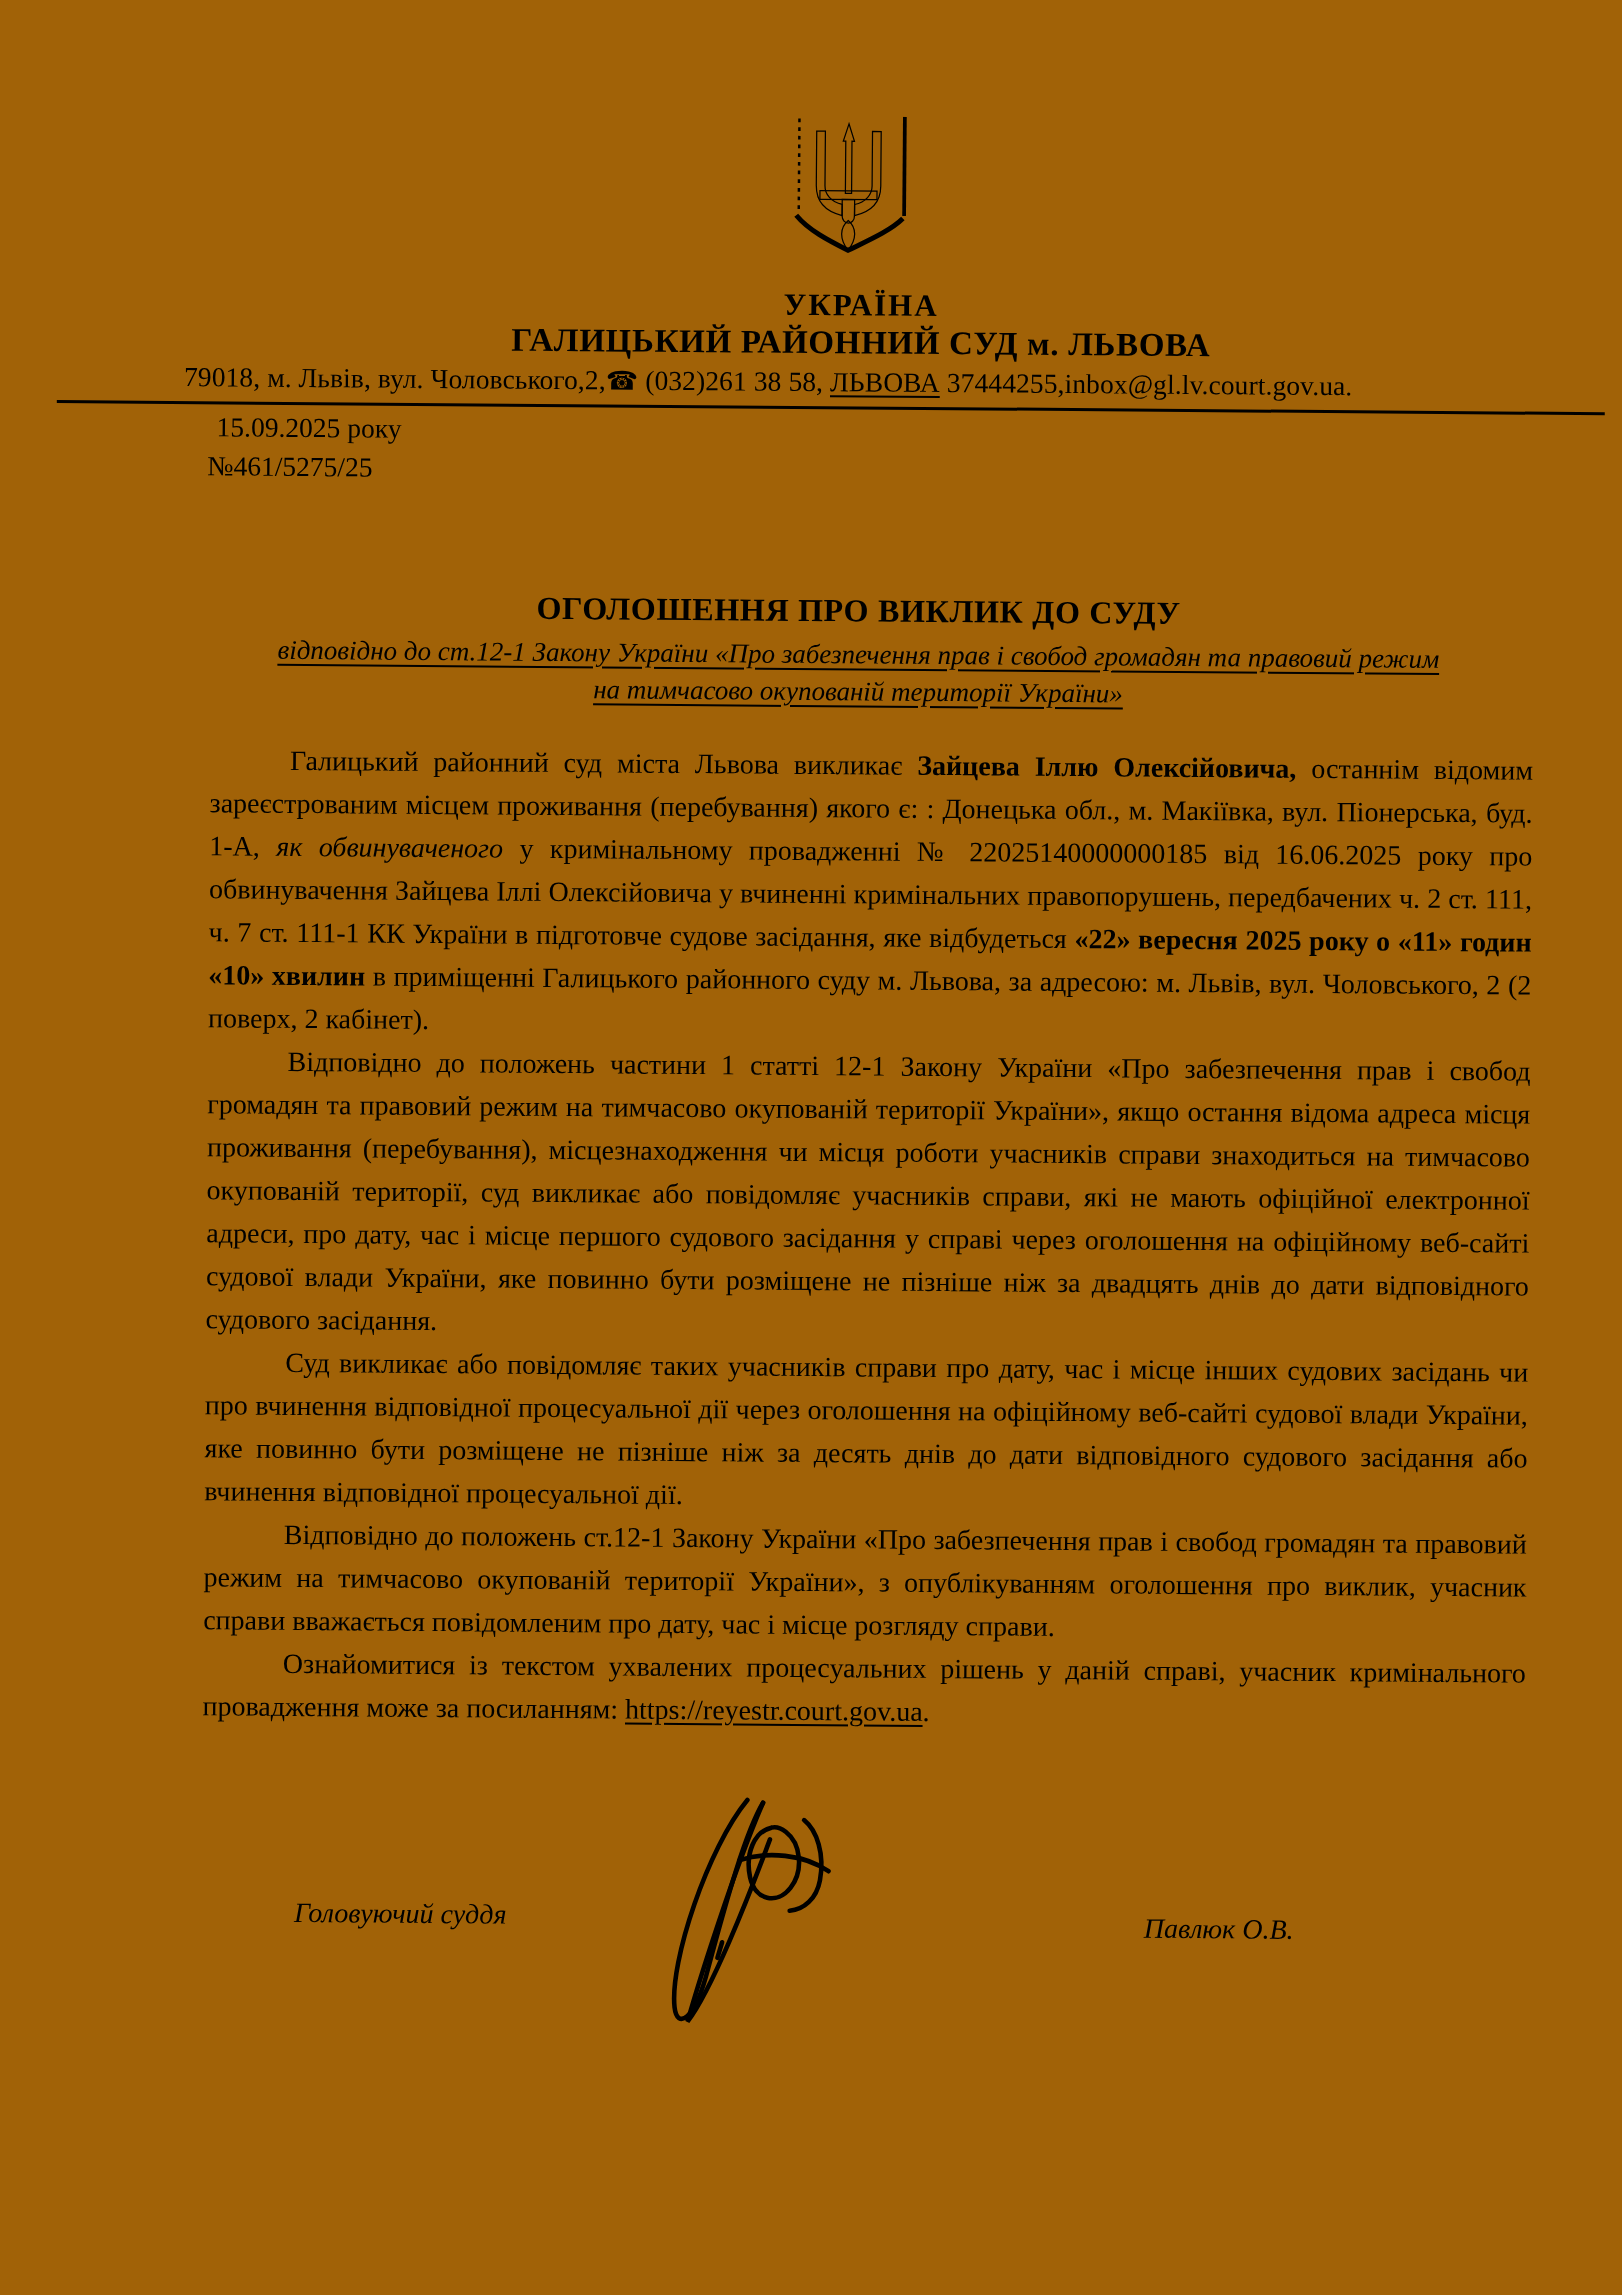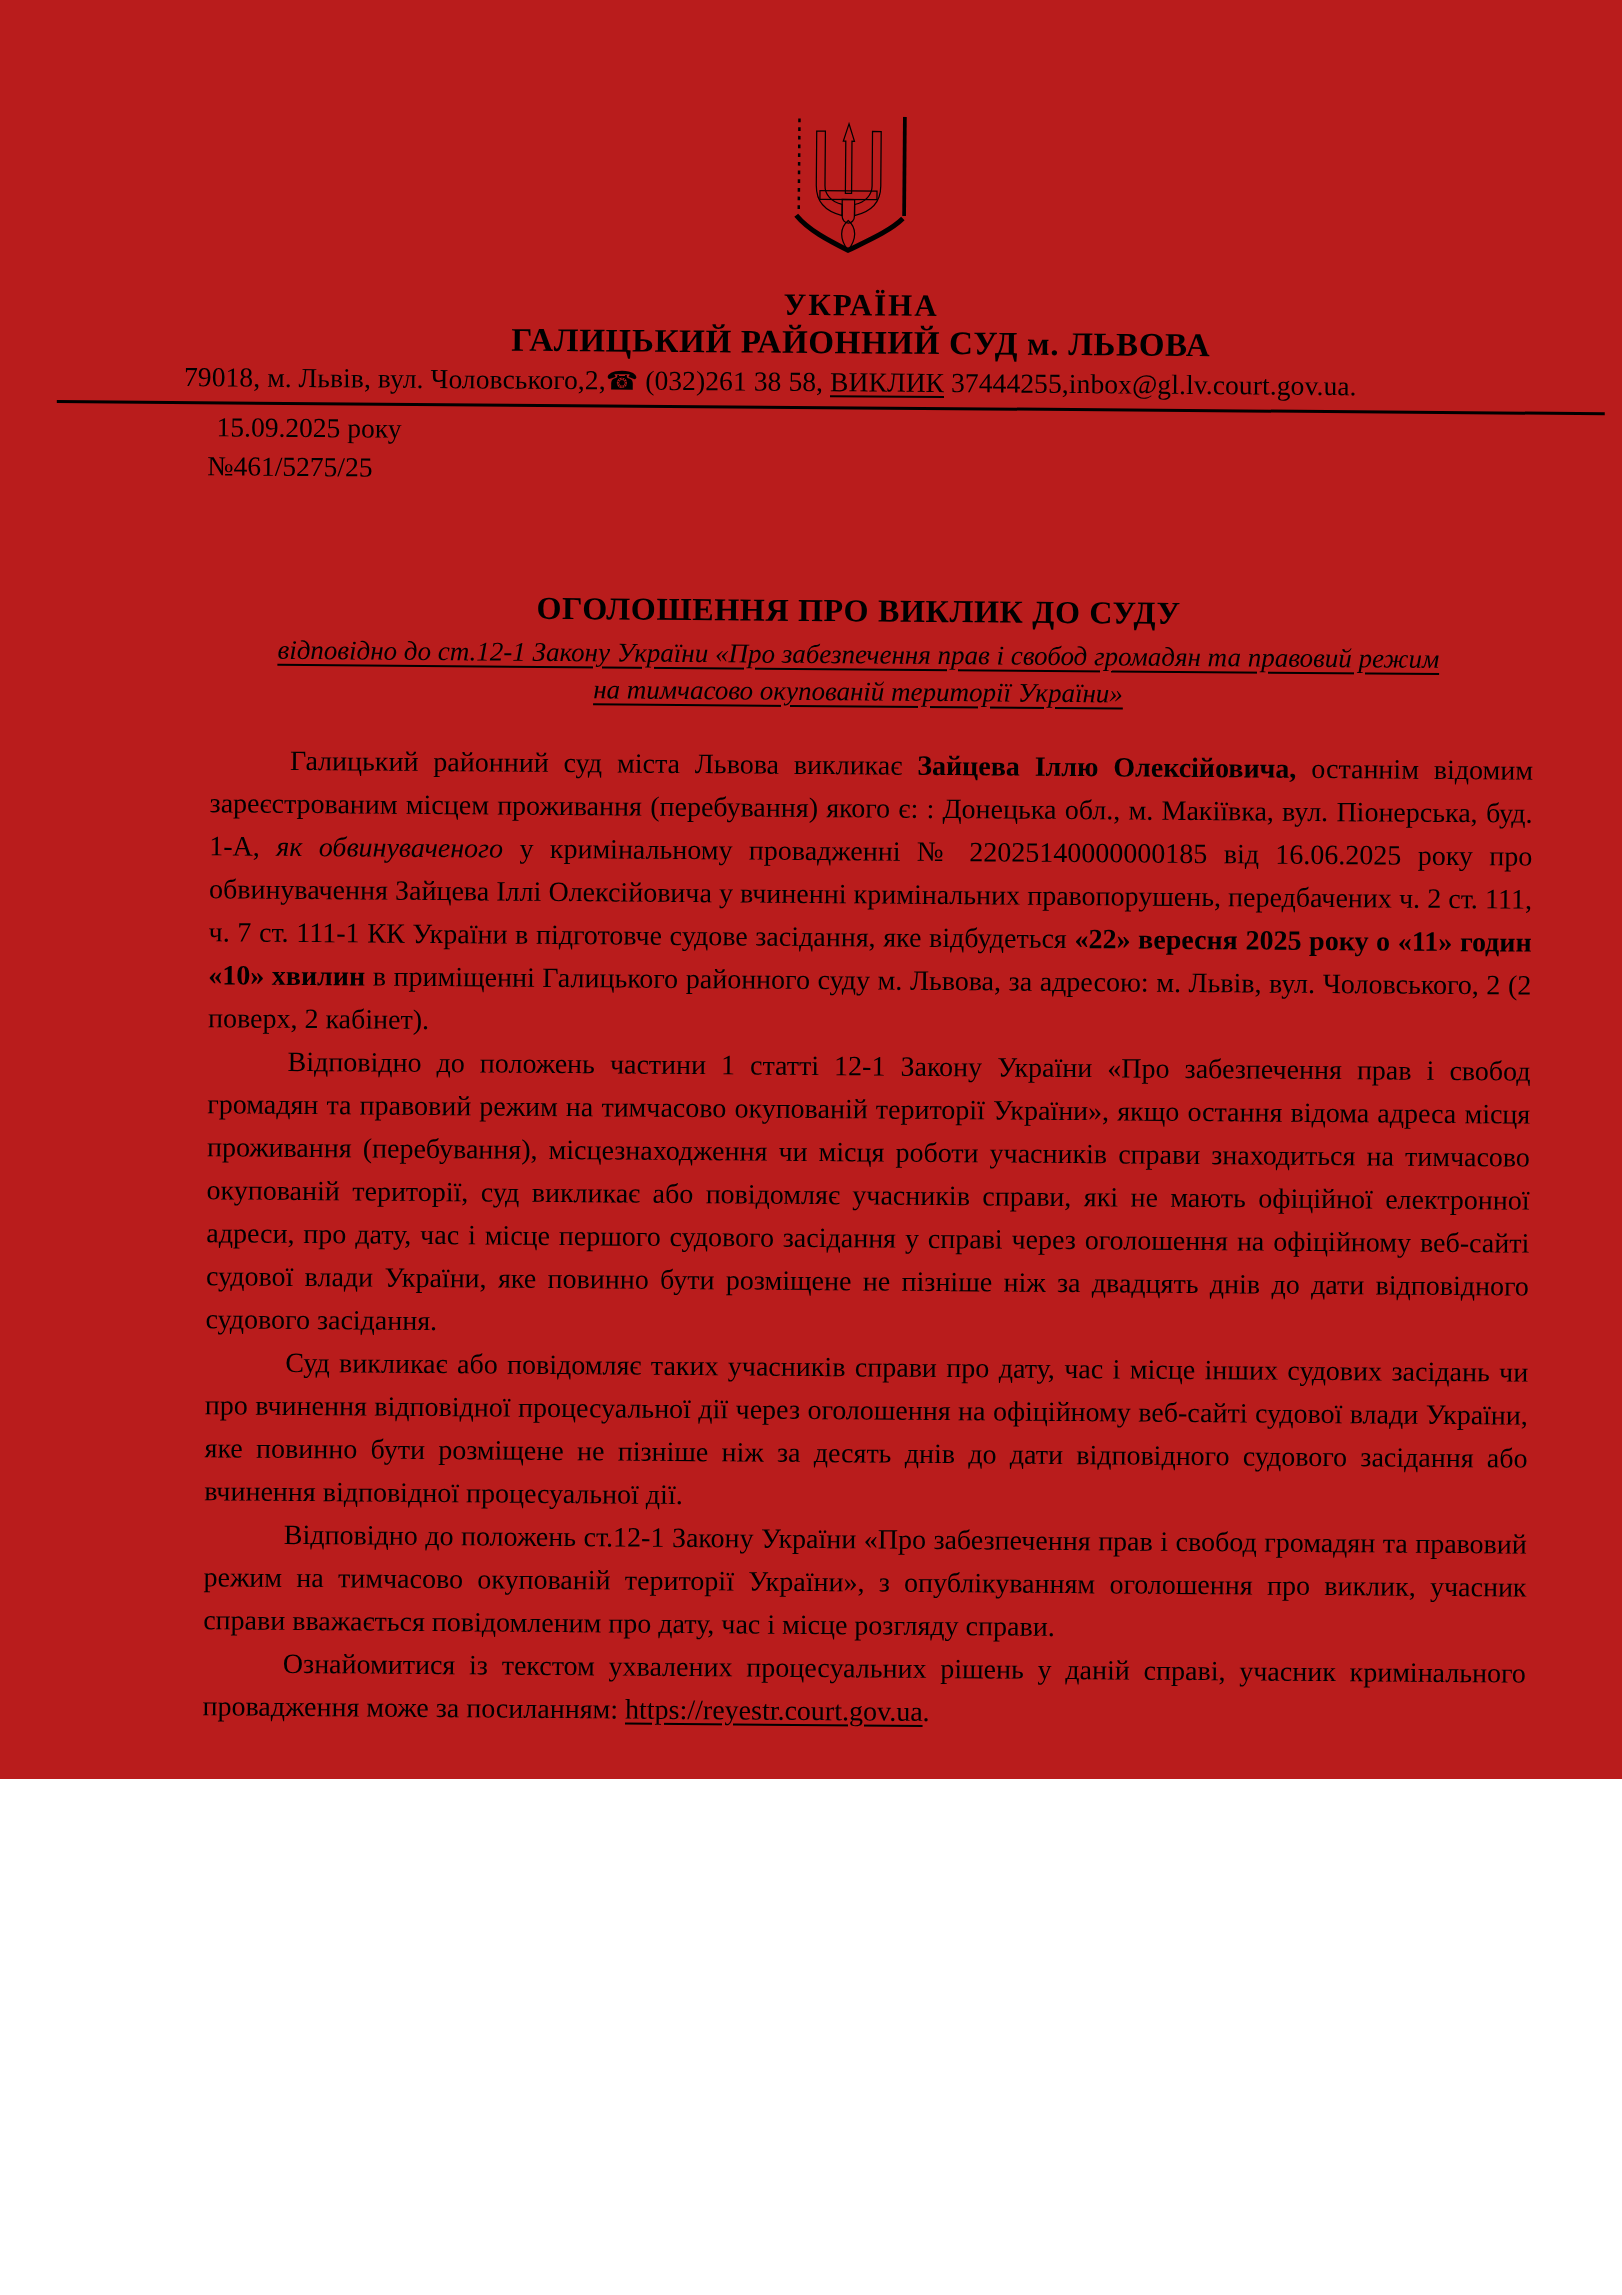--- a/index.html
+++ b/index.html
@@ -1,19 +1,19 @@
 <!DOCTYPE html>
 <html style="font-size:10.5px"><head>
 <meta charset="utf-8">
 <style>
   html, body { margin:0; padding:0; background:#ffffff; }
   .sheet {
     position:relative;
-    width:1622px; height:1779px;
-    background:#b91c1c;
+    width:1622px; height:2295px;
+    background:#a16207;
     color:#000;
     font-family:"Liberation Serif","DejaVu Serif",serif;
     overflow:hidden;
     text-decoration:underline;
   }
   
   .scan {
     position:absolute; inset:0;
     transform:rotate(0.45deg);
     transform-origin:811px 0px;
@@ -82,21 +82,21 @@
           <path d="M27 60 L73 60 L73 67 L27 67 Z"></path>
           <path d="M45 67 L45 80 C45 88 55 88 55 80 L55 67 Z"></path>
           <path d="M50 84 C43 90 43 99 50 108 C57 99 57 90 50 84 Z"></path>
         </g>
       </svg>
     </div>
 
     <div class="centered country">УКРАЇНА</div>
     <div class="centered court">ГАЛИЦЬКИЙ РАЙОННИЙ СУД м. ЛЬВОВА</div>
 
-    <div class="addr"><span>79018,  м. Львів,  вул. Чоловського,2,</span><span class="phone">☎</span><span> (032)261 38 58,  </span><span class="edrpou">ВИКЛИК</span><span> 37444255,inbox@gl.lv.court.gov.ua.</span></div>
+    <div class="addr"><span>79018,  м. Львів,  вул. Чоловського,2,</span><span class="phone">☎</span><span> (032)261 38 58,  </span><span class="edrpou">ЛЬВОВА</span><span> 37444255,inbox@gl.lv.court.gov.ua.</span></div>
 
     <div class="rule"></div>
 
     <div class="doc-date">15.09.2025 року</div>
     <div class="doc-number">№461/5275/25</div>
 
     <div class="centered title">ОГОЛОШЕННЯ ПРО ВИКЛИК ДО СУДУ</div>
     <div class="centered subtitle">
       <span>відповідно до ст.12-1 Закону України «Про забезпечення прав і свобод громадян та правовий режим</span><br>
       <span>на тимчасово окупованій території України»</span>

